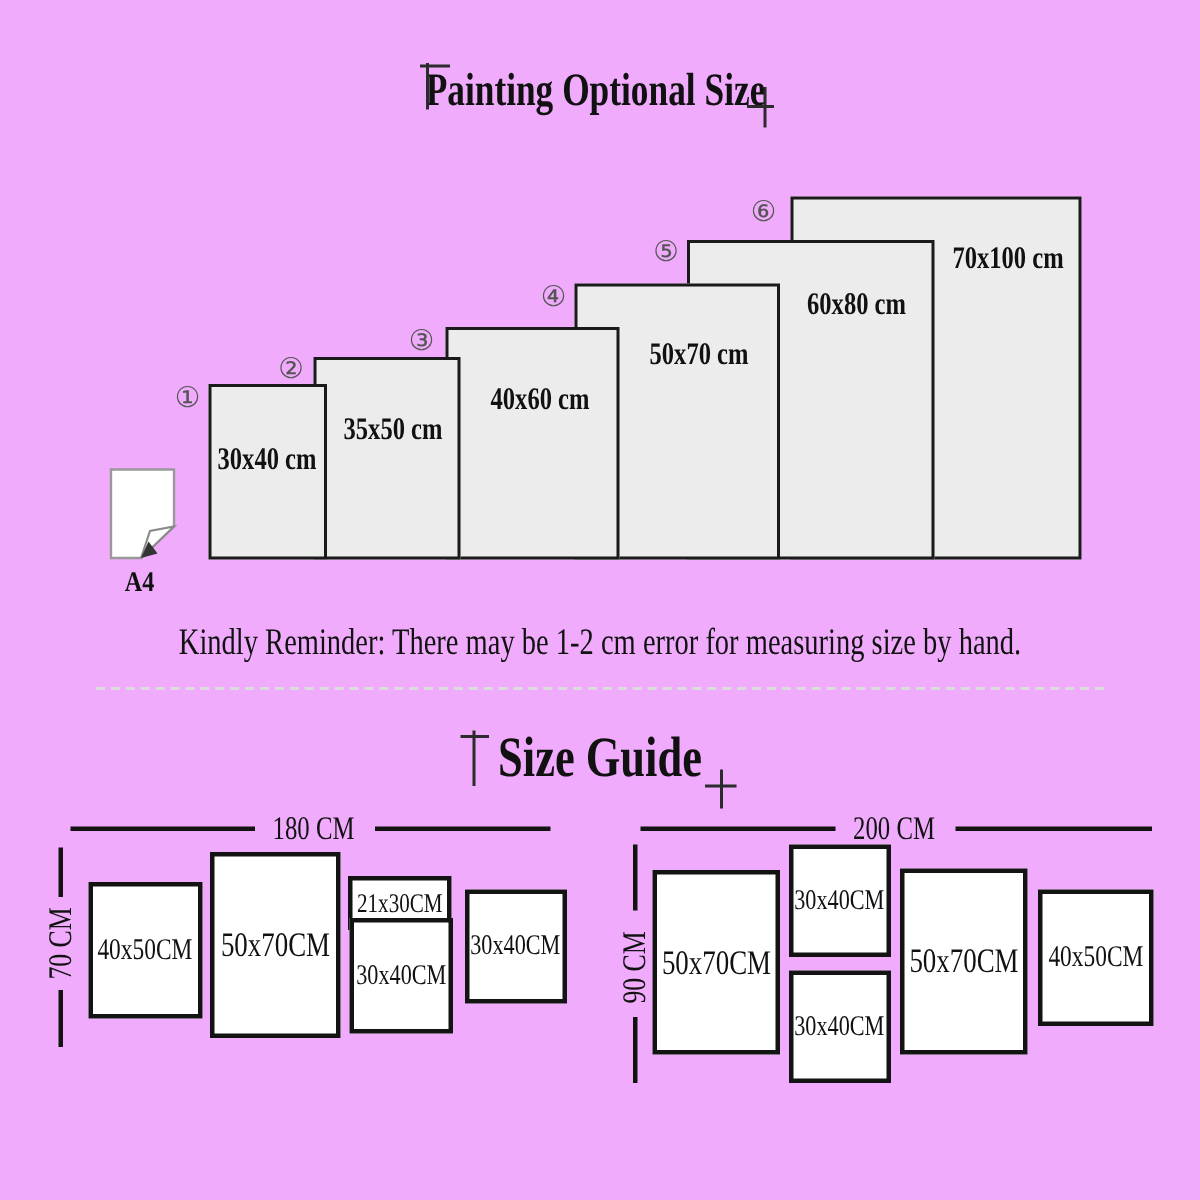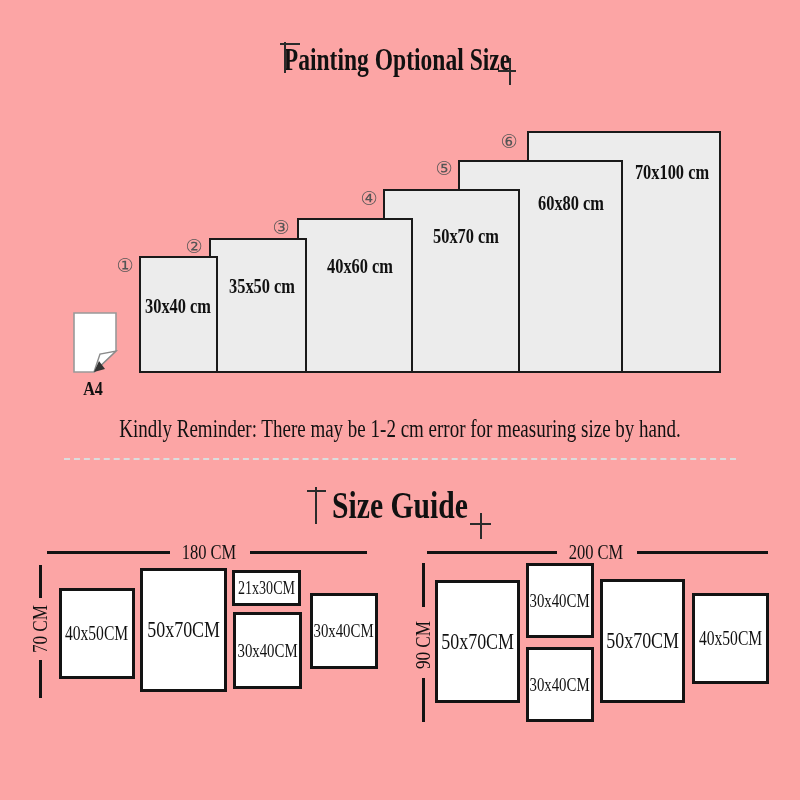--- a/index.html
+++ b/index.html
@@ -1,16 +1,16 @@
 <!DOCTYPE html>
 <html><head>
 <meta charset="utf-8">
 <style>
   html,body{margin:0;padding:0;background:#fff;}
-  #canvas{position:relative;width:800px;height:800px;background:#fca5a5;overflow:hidden;
+  #canvas{position:relative;width:800px;height:800px;background:#f0abfc;overflow:hidden;
           font-family:"Liberation Serif","DejaVu Serif",serif;color:#111;}
   .abs{position:absolute;}
   
   .lbl{position:absolute;white-space:nowrap;transform:translate(-50%,-50%) scaleX(0.76);color:#111;}
   .lbl.rot{transform:translate(-50%,-50%) rotate(-90deg) scaleX(0.78);}
   .bold{font-weight:bold;}
   
   .mark{position:absolute;background:#2b2b2b;}
   
   .step{position:absolute;box-sizing:border-box;background:#ececec;border:2px solid #1a1a1a;}
@@ -83,21 +83,21 @@
   <div class="dimline" style="left:39px;top:565px;width:3px;height:33px;"></div>
   <div class="lbl rot" style="left:40px;top:629px;font-size:22px;">70 CM</div>
   <div class="dimline" style="left:39px;top:660px;width:3px;height:38px;"></div>
 
   <div class="frame" style="left:59px;top:588px;width:76px;height:91px;">
     <span class="fs20">40x50CM</span>
   </div>
   <div class="frame" style="left:140px;top:568px;width:87px;height:124px;">
     <span class="fs23">50x70CM</span>
   </div>
-  <div class="frame" style="left:232px;top:570px;width:69px;height:36px;">
+  <div class="frame" style="left:232px;top:584px;width:69px;height:36px;">
     <span class="fs18">21x30CM</span>
   </div>
   <div class="frame" style="left:233px;top:612px;width:69px;height:77px;">
     <span class="fs19">30x40CM</span>
   </div>
   <div class="frame" style="left:310px;top:593px;width:68px;height:76px;">
     <span class="fs19">30x40CM</span>
   </div>
 
   <div class="dimline" style="left:427px;top:551px;width:130px;height:3px;"></div>

